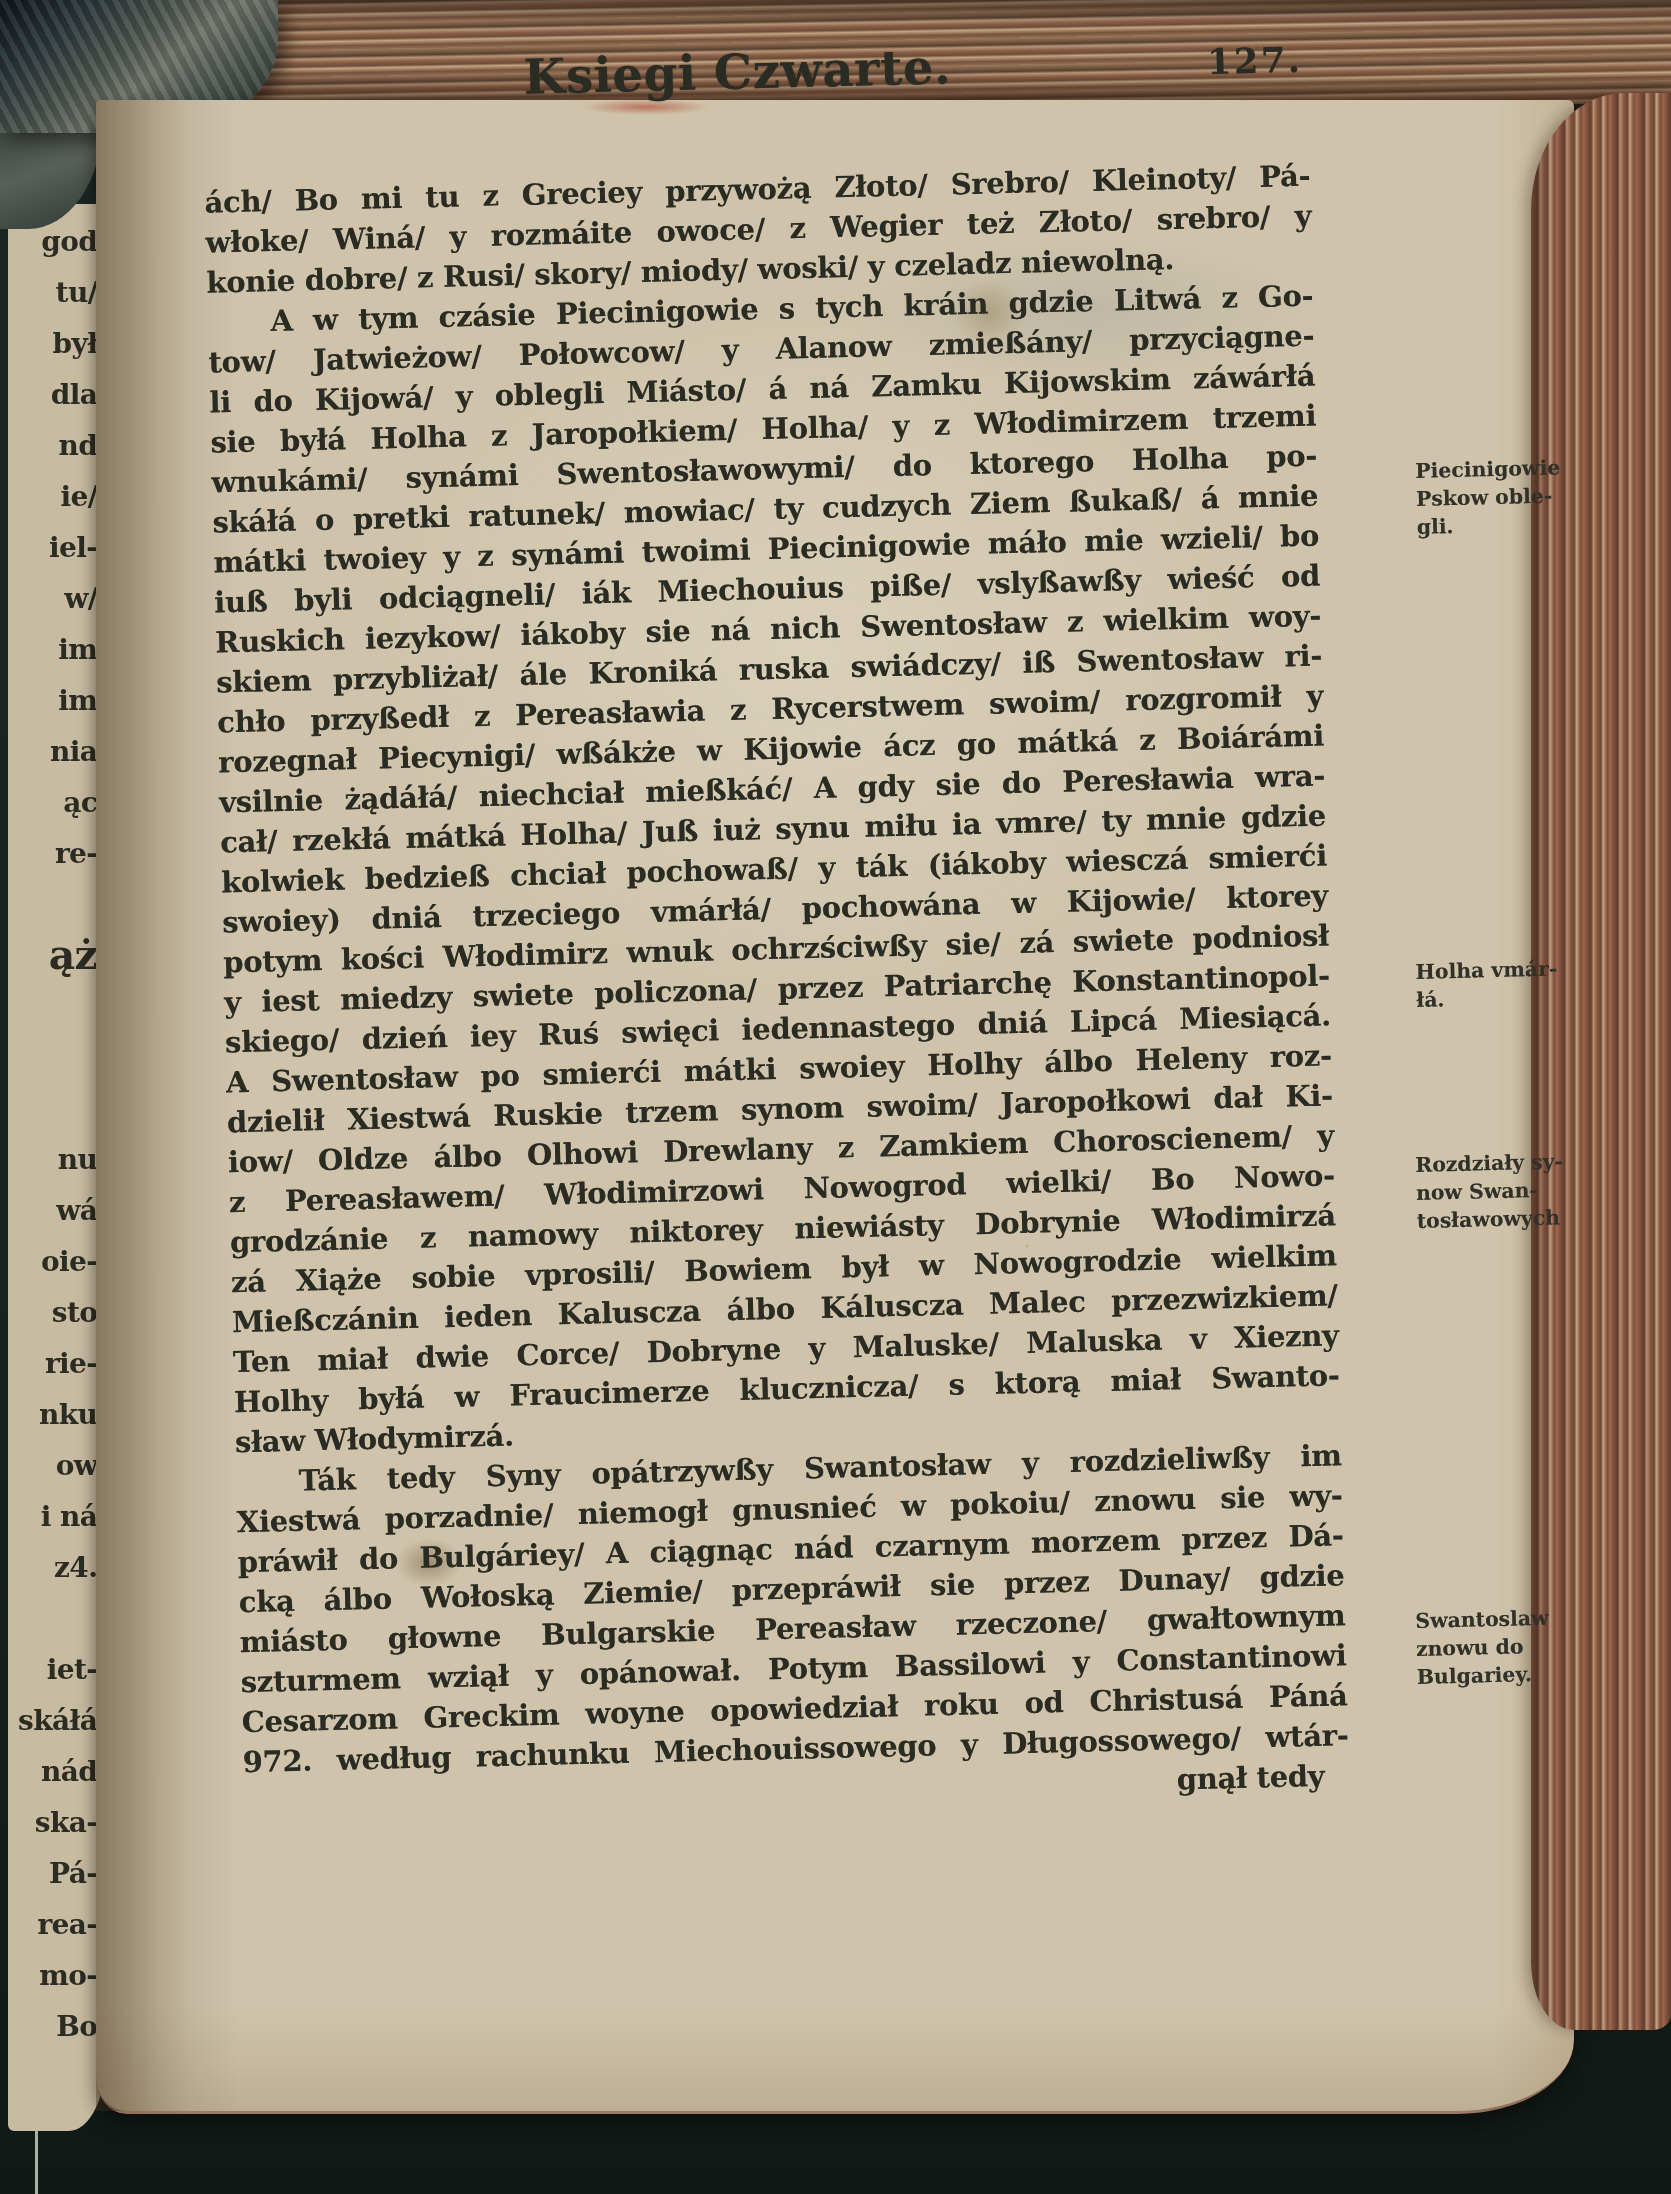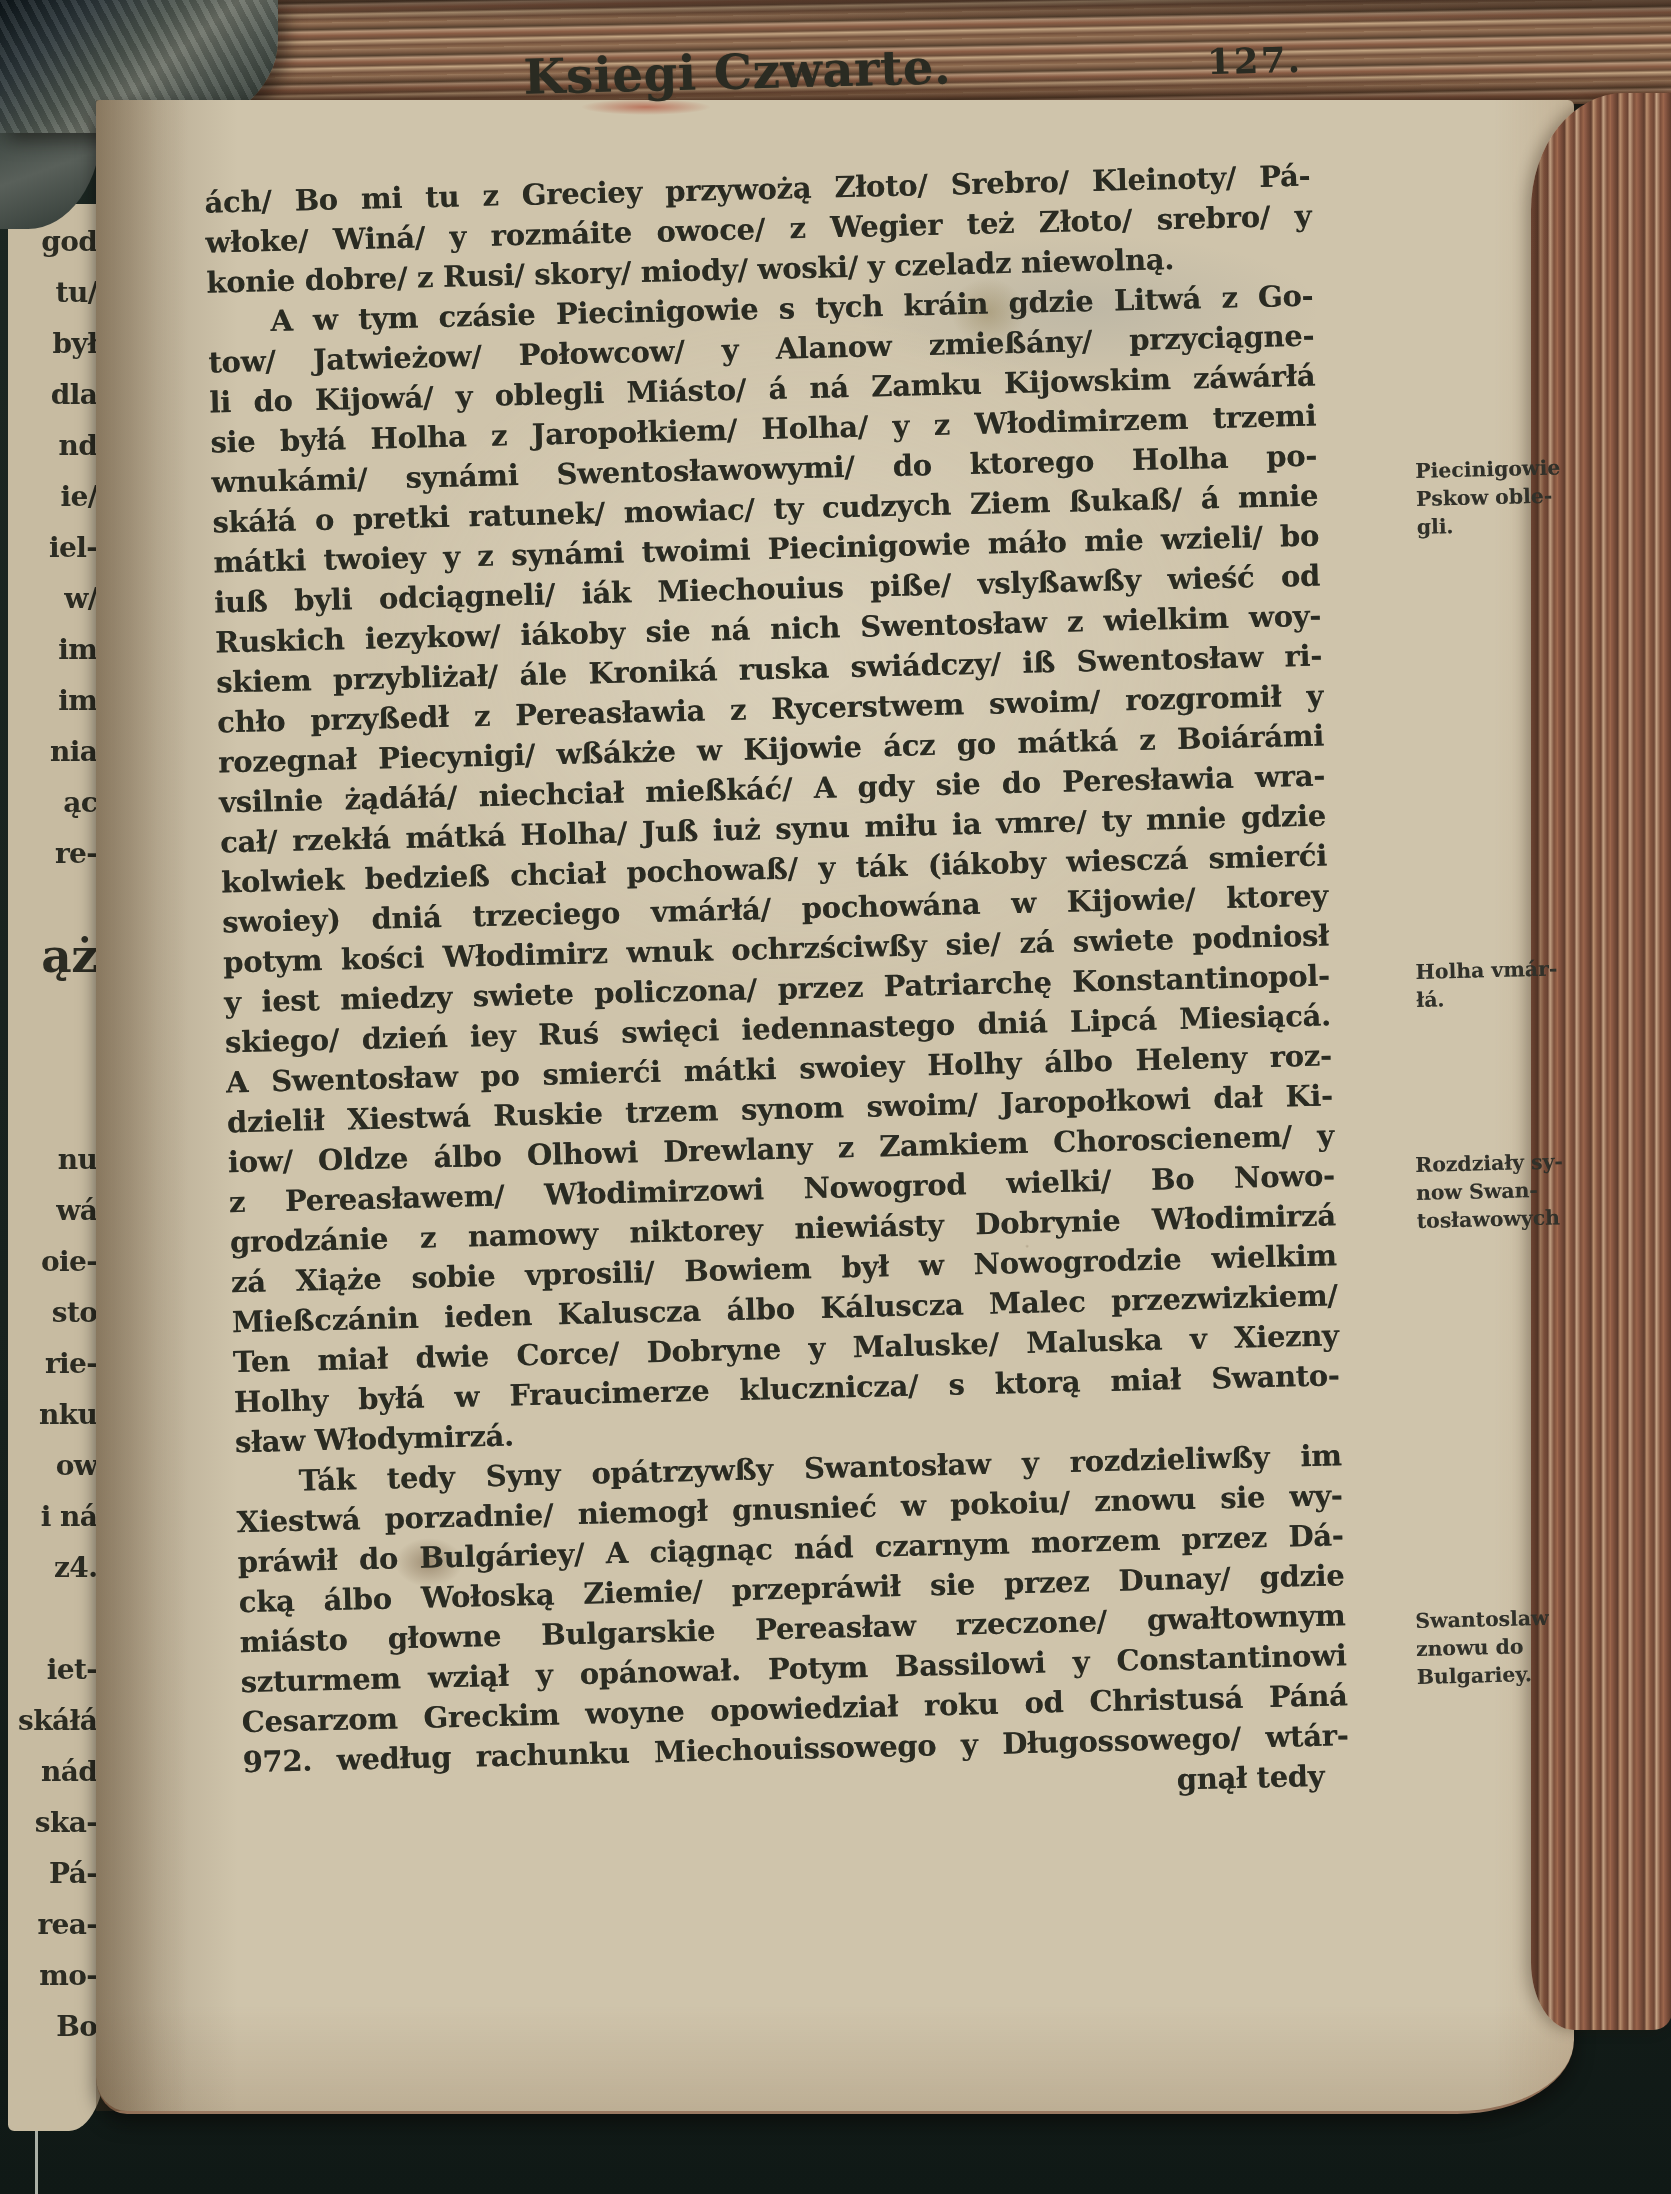--- a/index.html
+++ b/index.html
@@ -41,21 +41,21 @@
       #c7bb a1;
     background-color:#c7bba1;
     border-bottom-left-radius:6.2px;border-bottom-right-radius:37px 74px;
   }
   #left-page .frag-col{
     position:absolute;left:0;top:12.4px;width:93px;
     color:#2c2c23;font-weight:700;font-size:28px;line-height:51px;
     text-align:right;letter-spacing:-0.6px;
   }
   #left-page .frag{height:51px;overflow:visible;padding-right:3.7px;}
-  #left-page .frag.big{font-size:47px;}
+  #left-page .frag.big{font-size:41px;}
   
   #page{
     position:absolute;left:96px;top:100px;width:1478px;height:2011px;z-index:4;
     background:
       radial-gradient(618px 494px at 710px 556px,rgba(240,234,218,.32),rgba(240,234,218,0) 70%),
       radial-gradient(3.1px 2.5px at 22% 31%,rgba(92,70,44,.28),rgba(92,70,44,0) 80%),
       radial-gradient(2.5px 2.5px at 63% 57%,rgba(92,70,44,.25),rgba(92,70,44,0) 80%),
       radial-gradient(2.5px 3.1px at 81% 22%,rgba(92,70,44,.22),rgba(92,70,44,0) 80%),
       radial-gradient(2.5px 2.5px at 41% 78%,rgba(92,70,44,.22),rgba(92,70,44,0) 80%),
       linear-gradient(90deg,rgba(120,94,62,.34) 0px,rgba(120,94,62,0) 93px),

